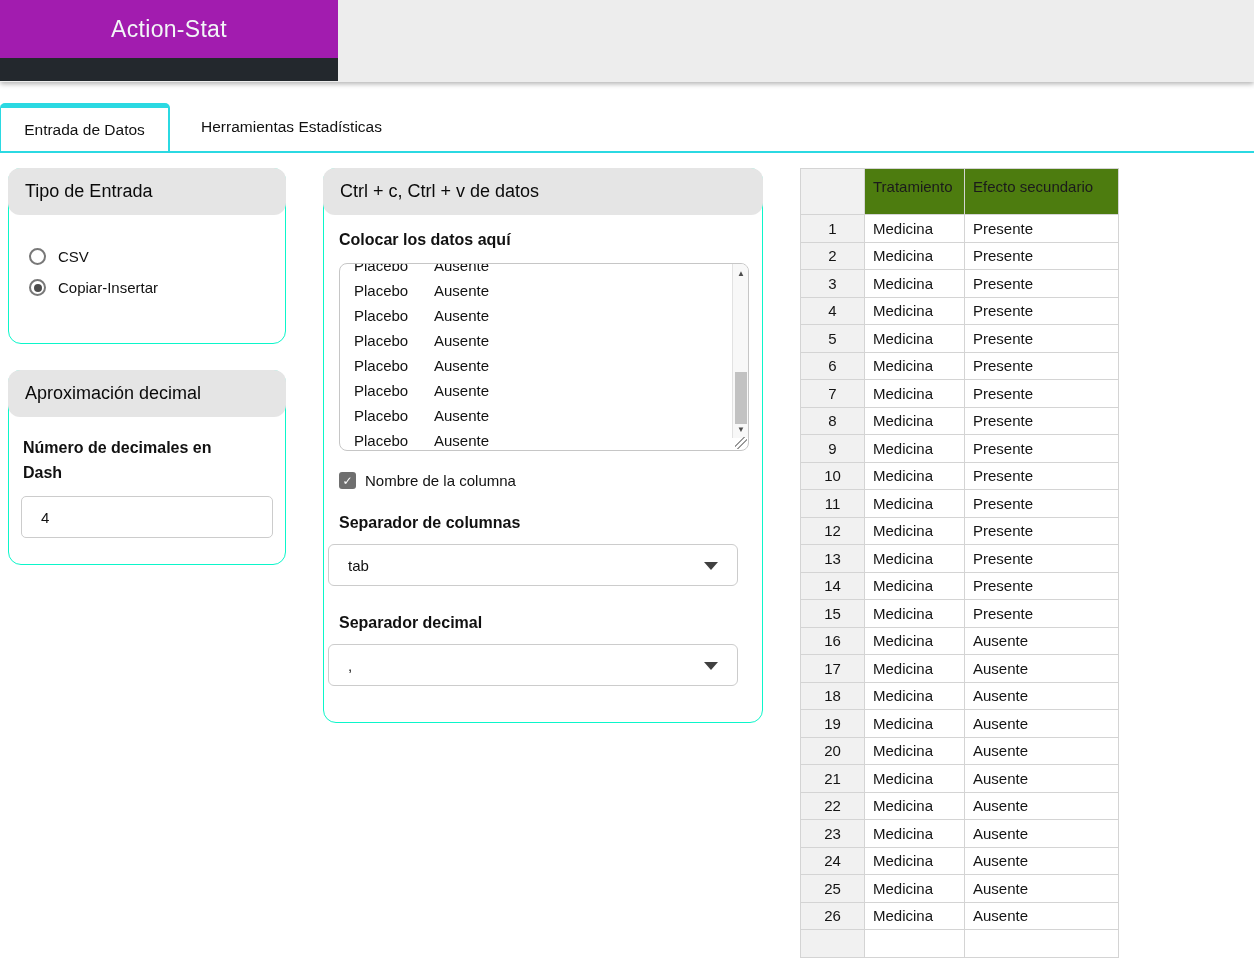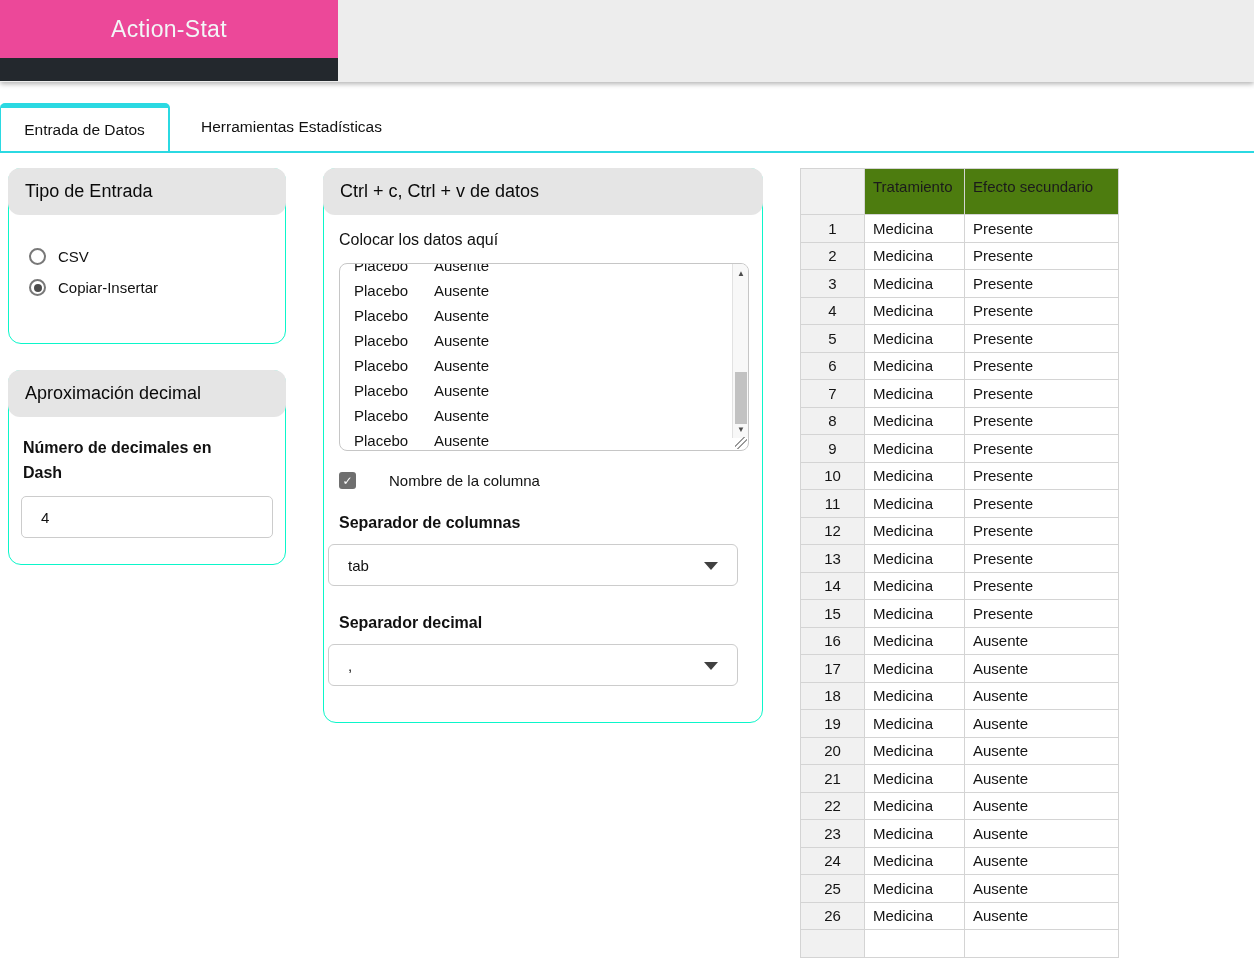--- a/index.html
+++ b/index.html
@@ -4,21 +4,21 @@
 <style>
   * { margin:0; padding:0; box-sizing:border-box; }
   html,body { background:#fff; }
   body { font-family:"Liberation Sans","DejaVu Sans",sans-serif; color:#111; }
   #frame { position:relative; width:1254px; height:960px; overflow:hidden; background:#fff; }
 
   
   .header-bar { position:absolute; left:0; top:0; width:1254px; height:82px;
                 background:#ededed; box-shadow:0 2px 5px rgba(0,0,0,.30); }
   .brand-block { position:absolute; left:0; top:0; width:338px; height:81px; }
-  .brand-top { height:58px; background:#ec4899; display:flex; align-items:center; justify-content:center; }
+  .brand-top { height:58px; background:#a21caf; display:flex; align-items:center; justify-content:center; }
   .brand-title { color:#f2f6f7; font-size:23px; letter-spacing:.3px; }
   .brand-bottom { height:23px; background:#23282d; }
 
   
   .tabs-bar { position:absolute; left:0; top:103px; width:1254px; height:50px;
               border-bottom:2px solid #2bd9e2; display:flex; }
   .tab { height:100%; display:flex; align-items:center; justify-content:center;
          font-size:15.5px; color:#111; cursor:pointer; }
   .tab.active { width:170px; background:#fff; border-top:5px solid #2bd9e2;
                 border-right:2px solid #2bd9e2; border-left:1px solid #2bd9e2;
@@ -41,42 +41,42 @@
   .radio-label { font-size:15px; }
 
   #panel-decimal { left:8px; top:370px; width:278px; height:195px; }
   .decimal-label { padding:19px 20px 0 14px; font-weight:bold; font-size:16px; line-height:25px; width:250px; }
   .decimal-input { margin:11px 0 0 12px; width:252px; height:42px; border:1px solid #ccc;
                    border-radius:5px; font-size:15px; padding-left:19px;
                    font-family:inherit; color:#111; background:#fff; }
 
   
   #panel-paste { left:323px; top:168px; width:440px; height:555px; }
-  .paste-label { margin:17px 0 0 15px; font-weight:normal; font-size:16px; }
+  .paste-label { margin:17px 0 0 15px; font-weight:bold; font-size:16px; }
   .paste-area { position:absolute; left:15px; top:94px; width:410px; height:188px;
                 border:1px solid #c6c6c6; border-radius:8px; overflow:hidden; background:#fff; }
   .paste-lines { position:absolute; left:0; top:-11px; right:17px; padding-left:14px;
                  font-size:15px; line-height:25px; white-space:nowrap; }
   .ta-col1 { display:inline-block; width:80px; }
   
   .vscroll { position:absolute; right:0; top:0; width:16px; height:174px;
              background:#f8f8f8; border-left:1px solid #e2e2e2; }
   .vs-arrow { position:absolute; left:0; width:16px; height:14px; display:flex;
               align-items:center; justify-content:center; font-size:8px; color:#4c4c4c; }
   .vs-up { top:2px; } .vs-down { bottom:2px; }
   .vs-thumb { position:absolute; left:2px; width:12px; top:108px; height:52px; background:#c2c2c2; }
   .resize-grip { position:absolute; right:1px; bottom:1px; width:12px; height:12px;
      background:
        linear-gradient(135deg, transparent 0 6px, #9a9a9a 6px 7.5px, transparent 7.5px 9.5px, #9a9a9a 9.5px 11px, transparent 11px);
   }
   .checkbox-row { position:absolute; left:15px; top:303px; display:flex; align-items:center; cursor:pointer; }
   .checkbox-box { width:17px; height:17px; background:#6f6f6f; border-radius:3px;
                   display:flex; align-items:center; justify-content:center;
                   color:#fff; font-size:12px; margin-right:9px; }
-  .checkbox-label { font-size:15px;margin-left:24px; }
+  .checkbox-label { font-size:15px; }
   .sep-label { position:absolute; left:15px; font-weight:bold; font-size:16px; }
   #col-sep-label { top:345px; }
   #dec-sep-label { top:445px; }
   .dropdown { position:absolute; left:4px; width:410px; height:42px; border:1px solid #ccc;
               border-radius:6px; background:#fff; display:flex; align-items:center;
               padding-left:19px; font-size:15px; cursor:pointer; }
   #col-sep-dd { top:375px; } #dec-sep-dd { top:475px; }
   .dd-caret { position:absolute; right:19px; top:17px; width:0; height:0;
               border-left:7px solid transparent; border-right:7px solid transparent;
               border-top:8px solid #404040; }

